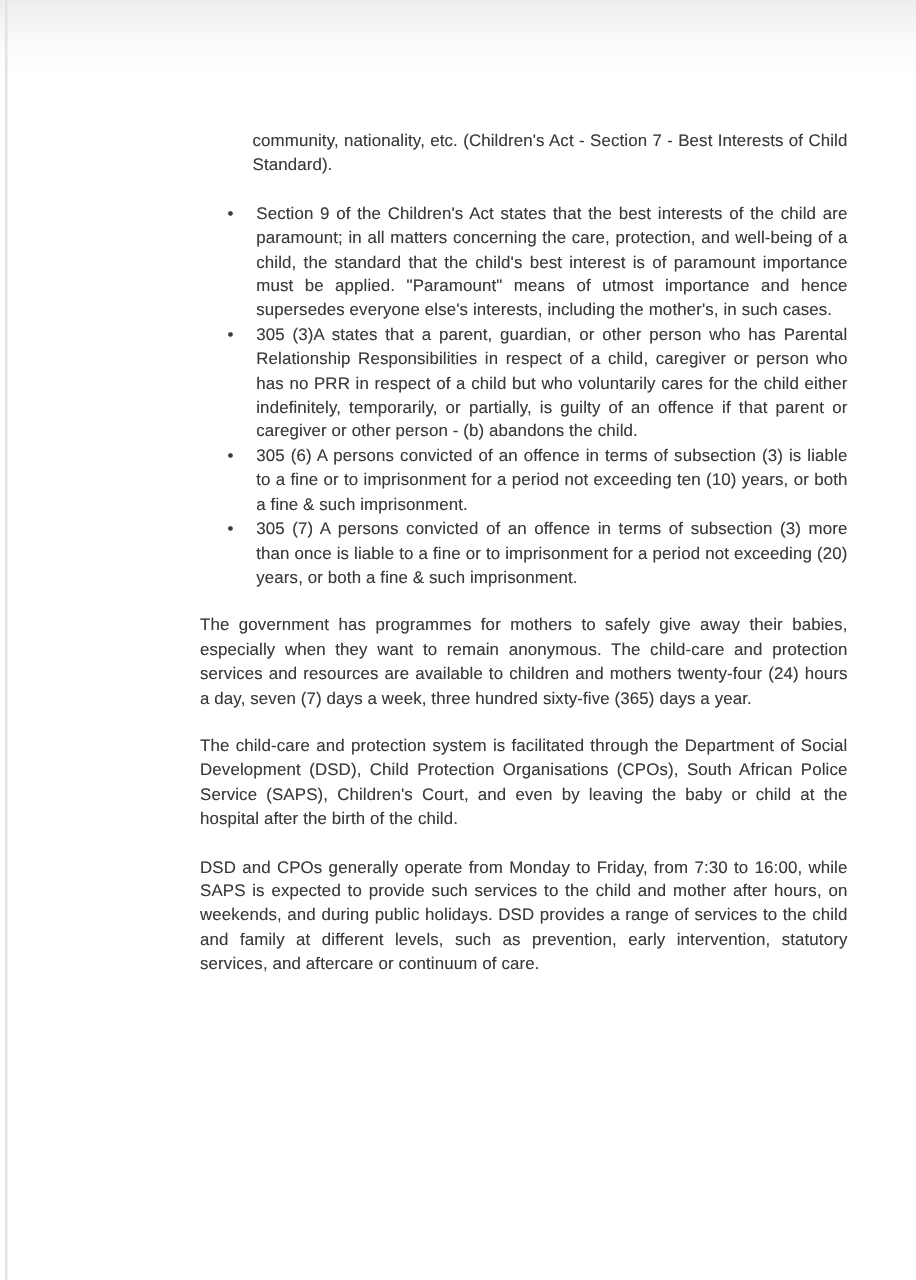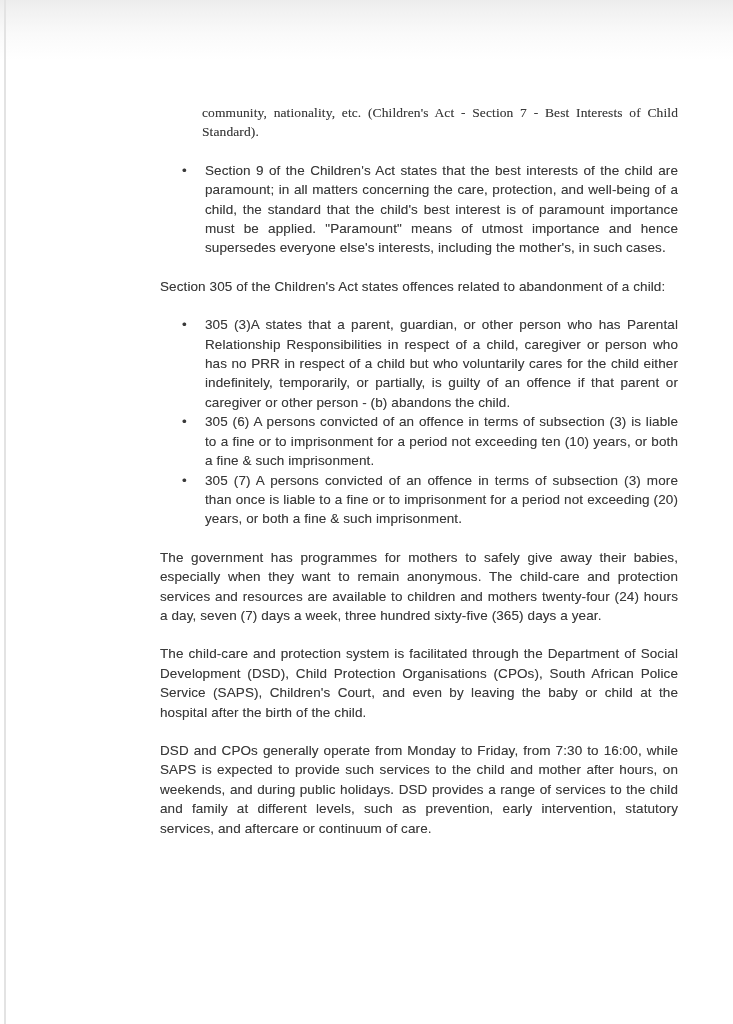--- a/index.html
+++ b/index.html
@@ -46,42 +46,41 @@
     width: 518px;
     color: var(--text, #3a3a3a);
     font-size: 13.5px;
     line-height: 19.4px;
     text-align: justify;
     letter-spacing: 0.1px;
     text-shadow: 0 0 0.4px rgba(70,70,70,0.45); 
   }
   .block + .block { margin-top: 19px; }
   .bullet + .bullet { margin-top: 0; }
-  .continuation { padding-left: 42px; font-family: Liberation Serif, serif; }
+  .continuation { padding-left: 42px; }
   .bullet {
     position: relative;
     padding-left: 45px;
   }
   .bullet .marker {
     position: absolute;
     left: 22px;
     top: 0;
     font-size: 13.5px;
   }
 </style>
 </head>
 <body>
 
 <div class="page-photo">
   <div class="top-shade"></div>
   <div class="left-edge-line"></div>
   <div class="content">
       <div class="block continuation"><span>community, nationality, etc. (Children's Act - Section 7 - Best Interests of Child Standard).</span></div>
       <div class="block bullet"><span class="marker">•</span><span>Section 9 of the Children's Act states that the best interests of the child are paramount; in all matters concerning the care, protection, and well-being of a child, the standard that the child's best interest is of paramount importance must be applied. "Paramount" means of utmost importance and hence supersedes everyone else's interests, including the mother's, in such cases.</span></div>
-      <div class="block paragraph"><span>Section 305 of the Children's Act states offences related to abandonment of a child:</span></div>
       <div class="block bullet"><span class="marker">•</span><span>305 (3)A states that a parent, guardian, or other person who has Parental Relationship Responsibilities in respect of a child, caregiver or person who has no PRR in respect of a child but who voluntarily cares for the child either indefinitely, temporarily, or partially, is guilty of an offence if that parent or caregiver or other person - (b) abandons the child.</span></div>
       <div class="block bullet"><span class="marker">•</span><span>305 (6) A persons convicted of an offence in terms of subsection (3) is liable to a fine or to imprisonment for a period not exceeding ten (10) years, or both a fine &amp; such imprisonment.</span></div>
       <div class="block bullet"><span class="marker">•</span><span>305 (7) A persons convicted of an offence in terms of subsection (3) more than once is liable to a fine or to imprisonment for a period not exceeding (20) years, or both a fine &amp; such imprisonment.</span></div>
       <div class="block paragraph"><span>The government has programmes for mothers to safely give away their babies, especially when they want to remain anonymous. The child-care and protection services and resources are available to children and mothers twenty-four (24) hours a day, seven (7) days a week, three hundred sixty-five (365) days a year.</span></div>
       <div class="block paragraph"><span>The child-care and protection system is facilitated through the Department of Social Development (DSD), Child Protection Organisations (CPOs), South African Police Service (SAPS), Children's Court, and even by leaving the baby or child at the hospital after the birth of the child.</span></div>
       <div class="block paragraph"><span>DSD and CPOs generally operate from Monday to Friday, from 7:30 to 16:00, while SAPS is expected to provide such services to the child and mother after hours, on weekends, and during public holidays. DSD provides a range of services to the child and family at different levels, such as prevention, early intervention, statutory services, and aftercare or continuum of care.</span></div>
     </div>
 </div>
 
 </body></html>

